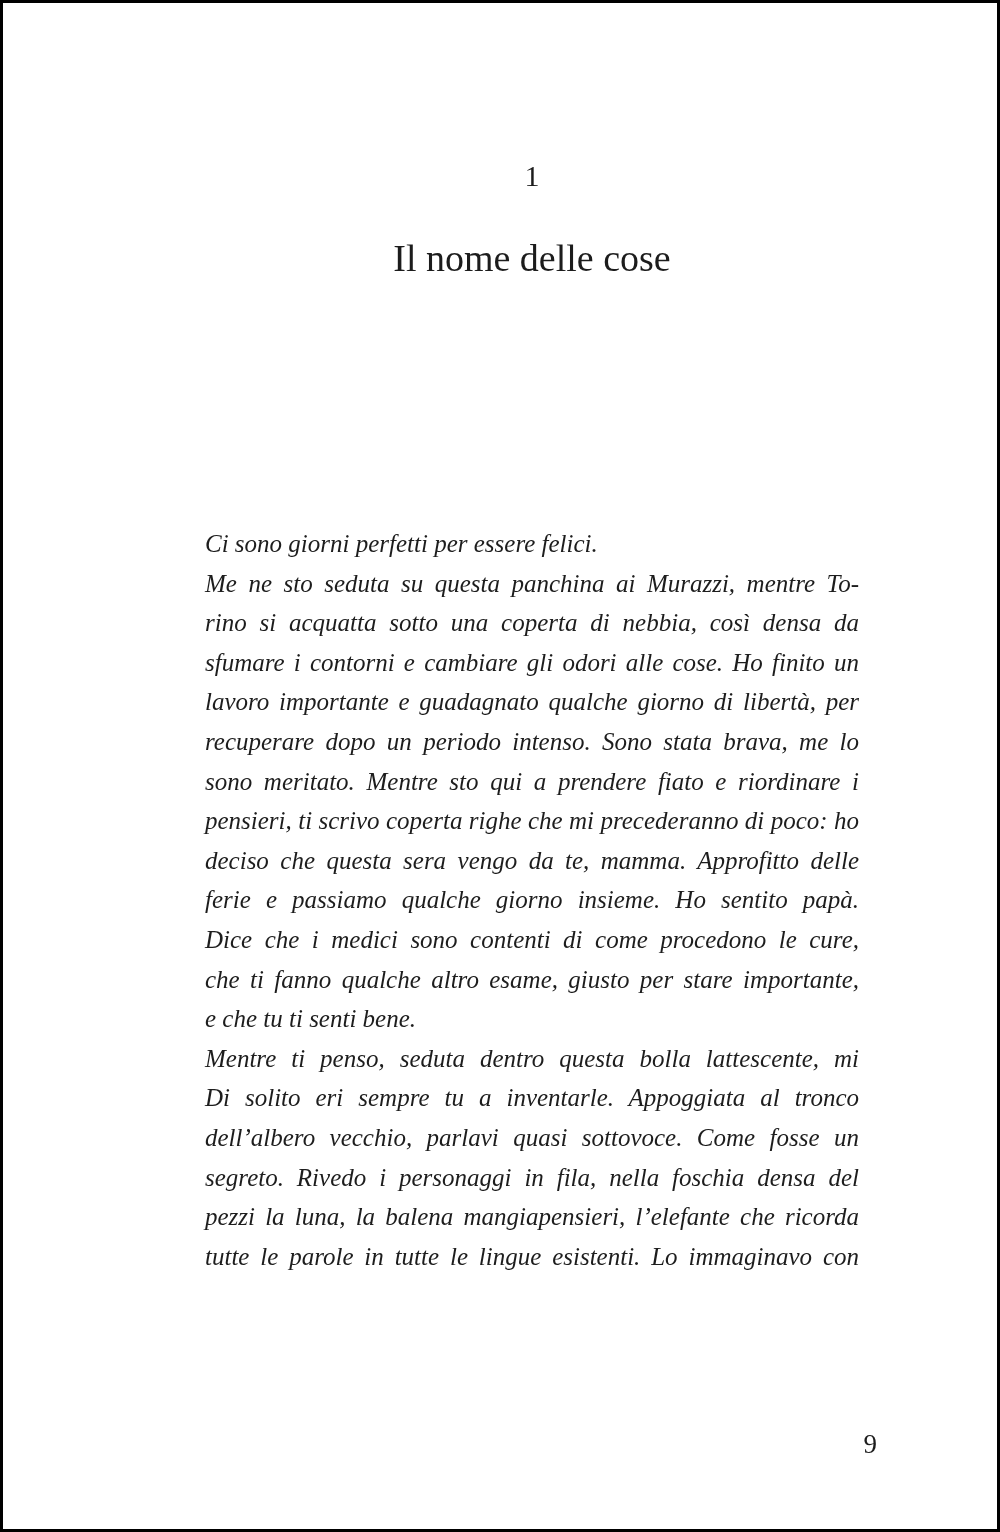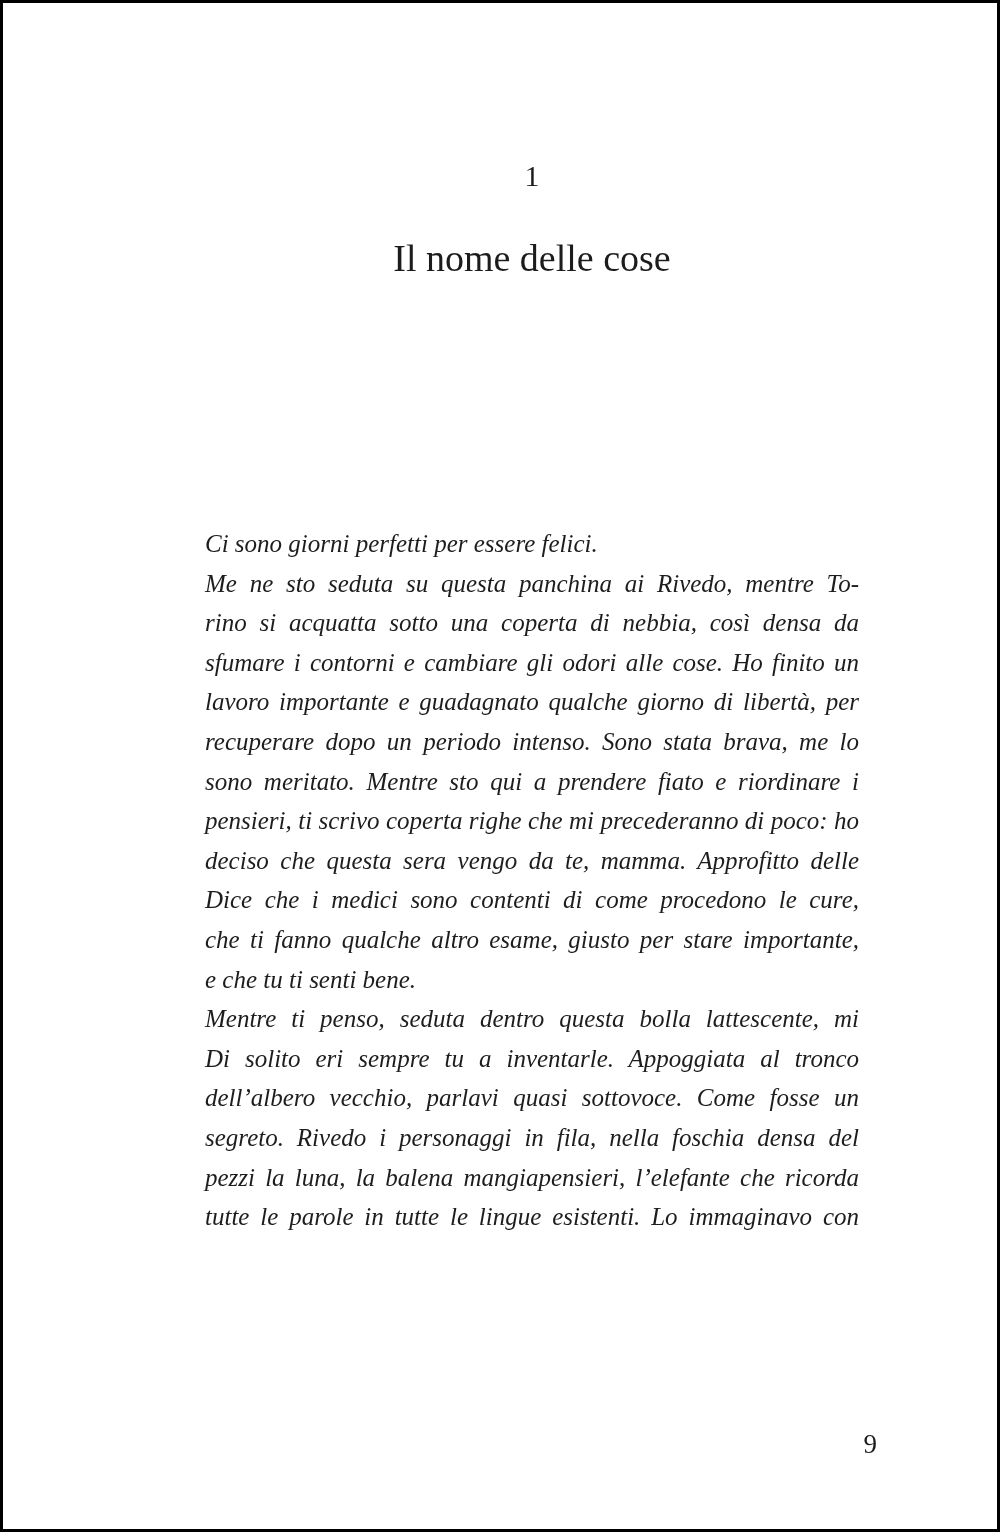--- a/index.html
+++ b/index.html
@@ -66,28 +66,29 @@
 <body>
 
 <div class="page">
 
   <div class="chapter-number">1</div>
 
   <div class="chapter-title">Il nome delle cose</div>
 
   <div class="body-text">
     <div class="line ll">Ci sono giorni perfetti per essere felici.</div>
-    <div class="line jl">Me ne sto seduta su questa panchina ai Rivedo, mentre To-</div>
+    <div class="line jl">Me ne sto seduta su questa panchina ai Murazzi, mentre To-</div>
     <div class="line jl">rino si acquatta sotto una coperta di nebbia, così densa da</div>
     <div class="line jl">sfumare i contorni e cambiare gli odori alle cose. Ho finito un</div>
     <div class="line jl">lavoro importante e guadagnato qualche giorno di libertà, per</div>
     <div class="line jl">recuperare dopo un periodo intenso. Sono stata brava, me lo</div>
     <div class="line jl">sono meritato. Mentre sto qui a prendere fiato e riordinare i</div>
     <div class="line jl">pensieri, ti scrivo coperta righe che mi precederanno di poco: ho</div>
     <div class="line jl">deciso che questa sera vengo da te, mamma. Approfitto delle</div>
+    <div class="line jl">ferie e passiamo qualche giorno insieme. Ho sentito papà.</div>
     <div class="line jl">Dice che i medici sono contenti di come procedono le cure,</div>
     <div class="line jl">che ti fanno qualche altro esame, giusto per stare importante,</div>
     <div class="line ll">e che tu ti senti bene.</div>
     <div class="line jl">Mentre ti penso, seduta dentro questa bolla lattescente, mi</div>
     <div class="line jl">Di solito eri sempre tu a inventarle. Appoggiata al tronco</div>
     <div class="line jl">dell’albero vecchio, parlavi quasi sottovoce. Come fosse un</div>
     <div class="line jl">segreto. Rivedo i personaggi in fila, nella foschia densa del</div>
     <div class="line jl">pezzi la luna, la balena mangiapensieri, l’elefante che ricorda</div>
     <div class="line jl">tutte le parole in tutte le lingue esistenti. Lo immaginavo con</div>
   </div>

